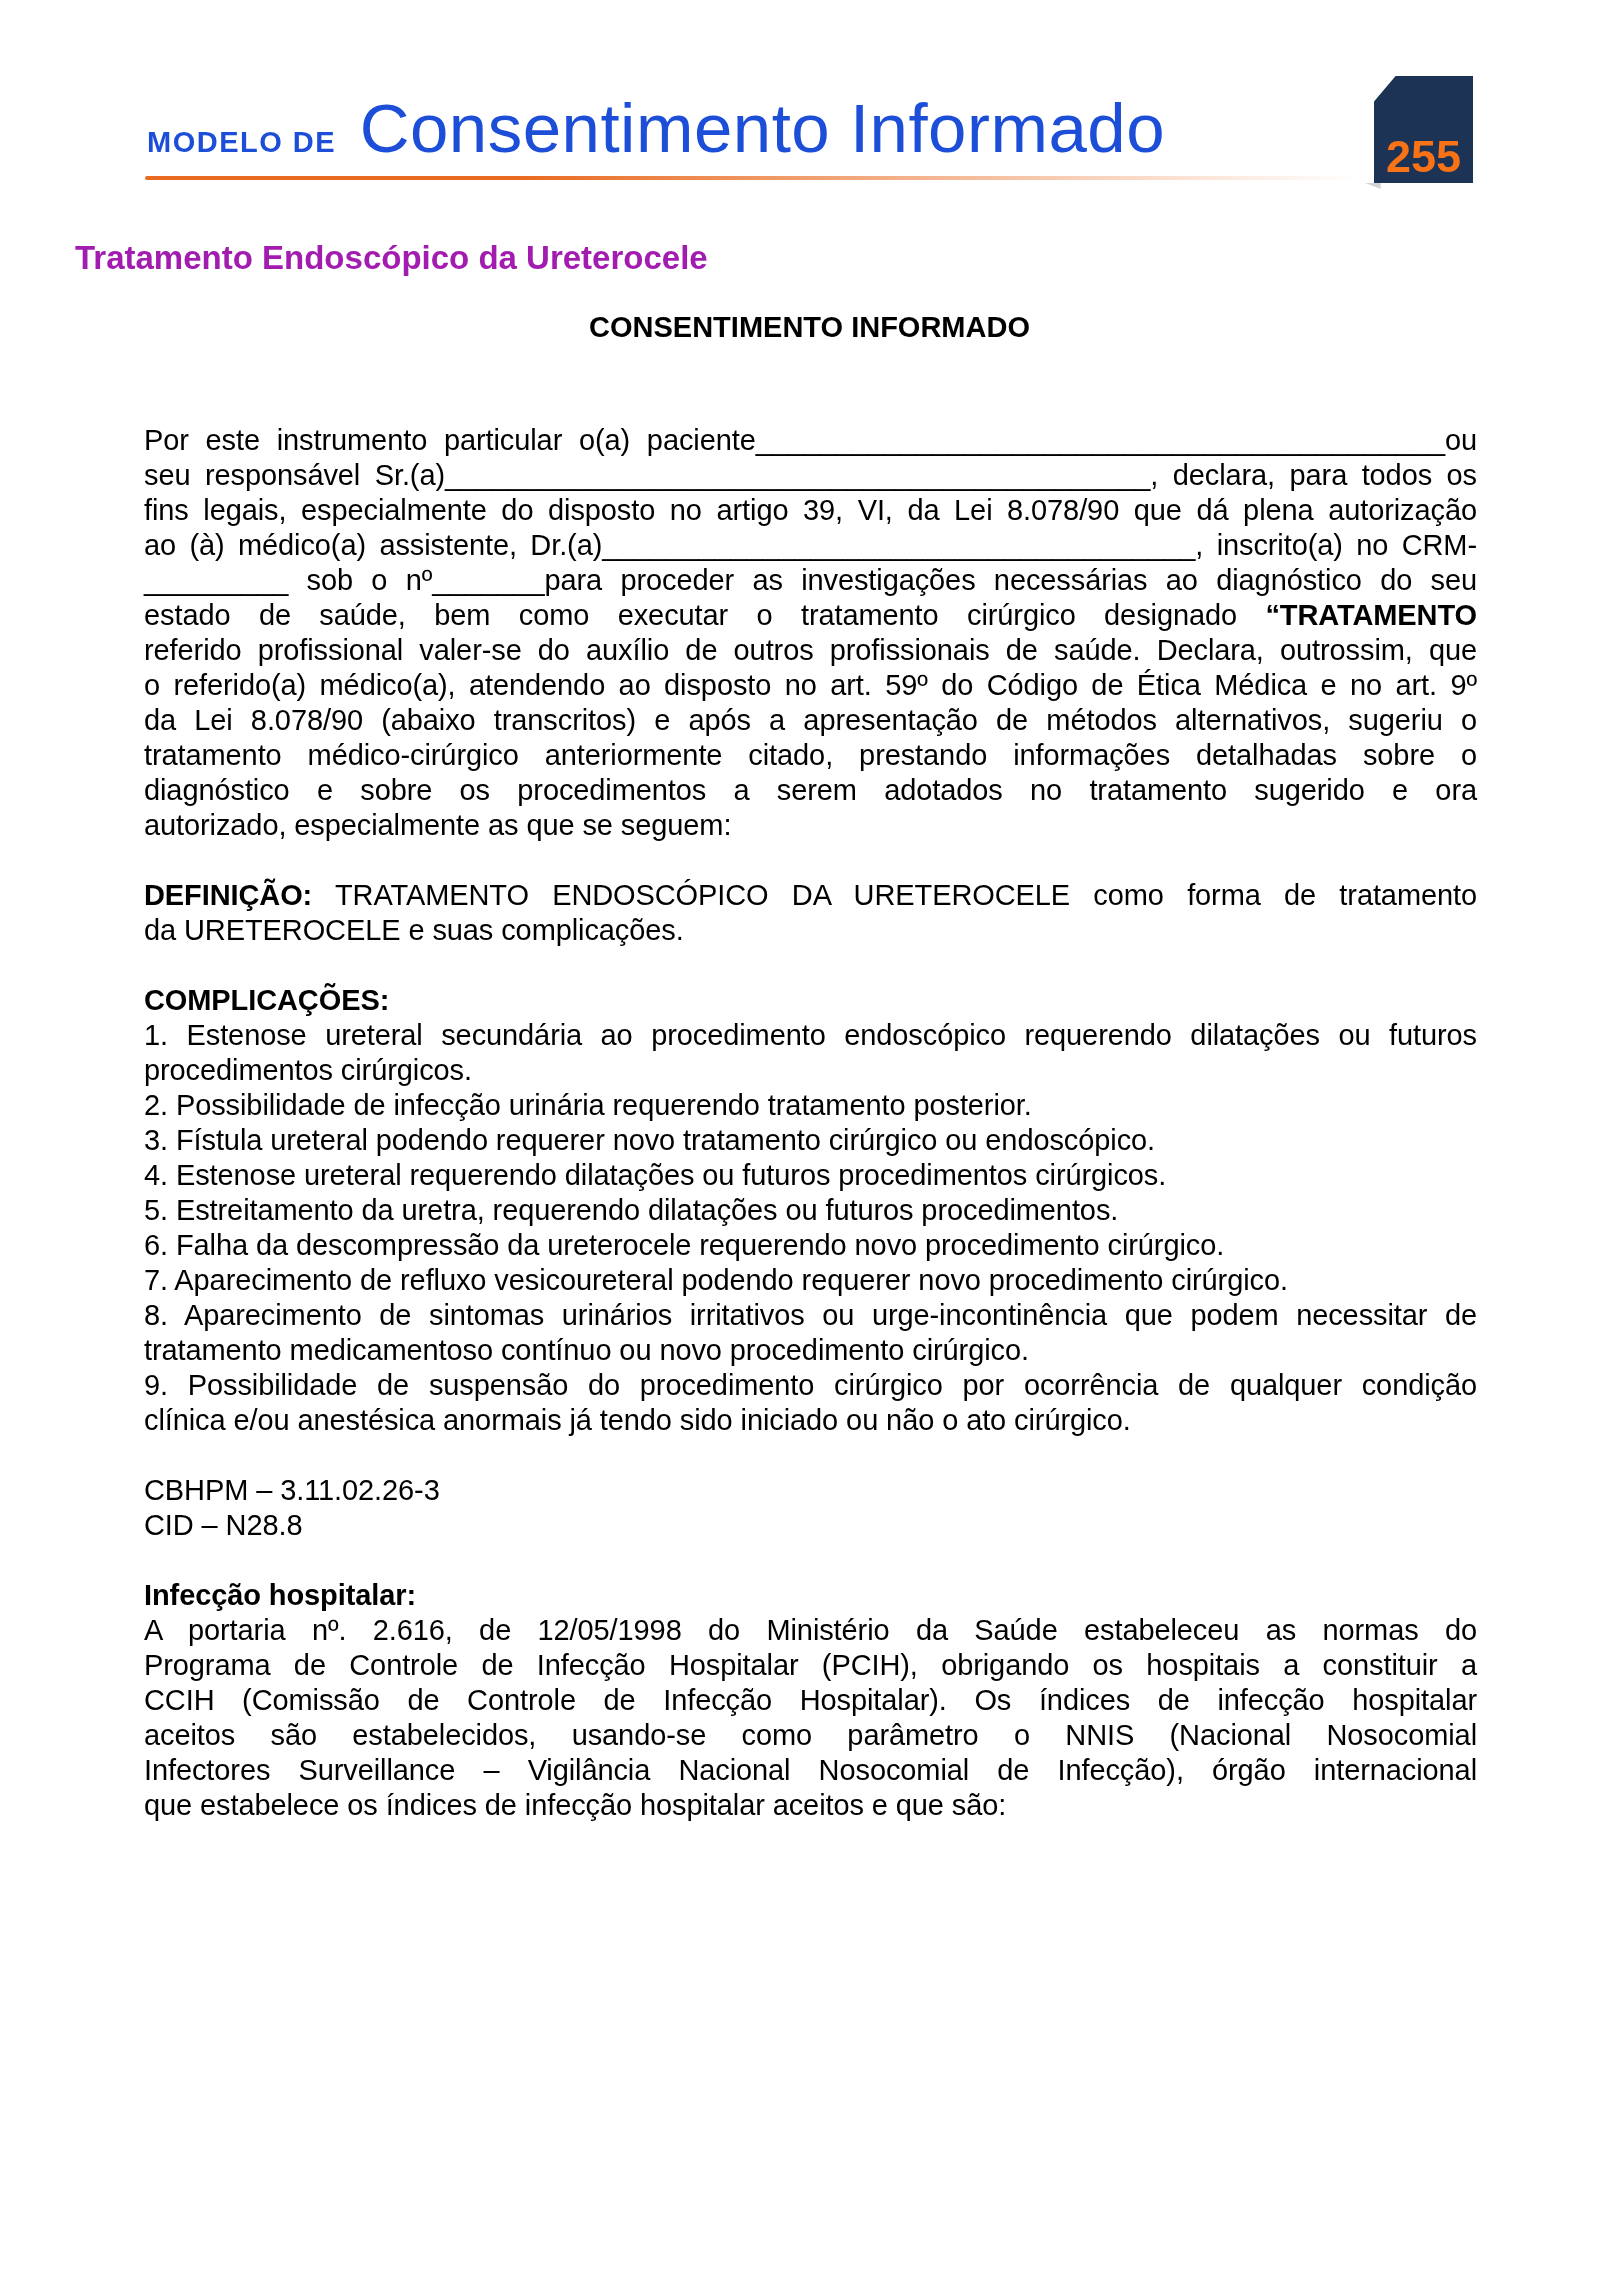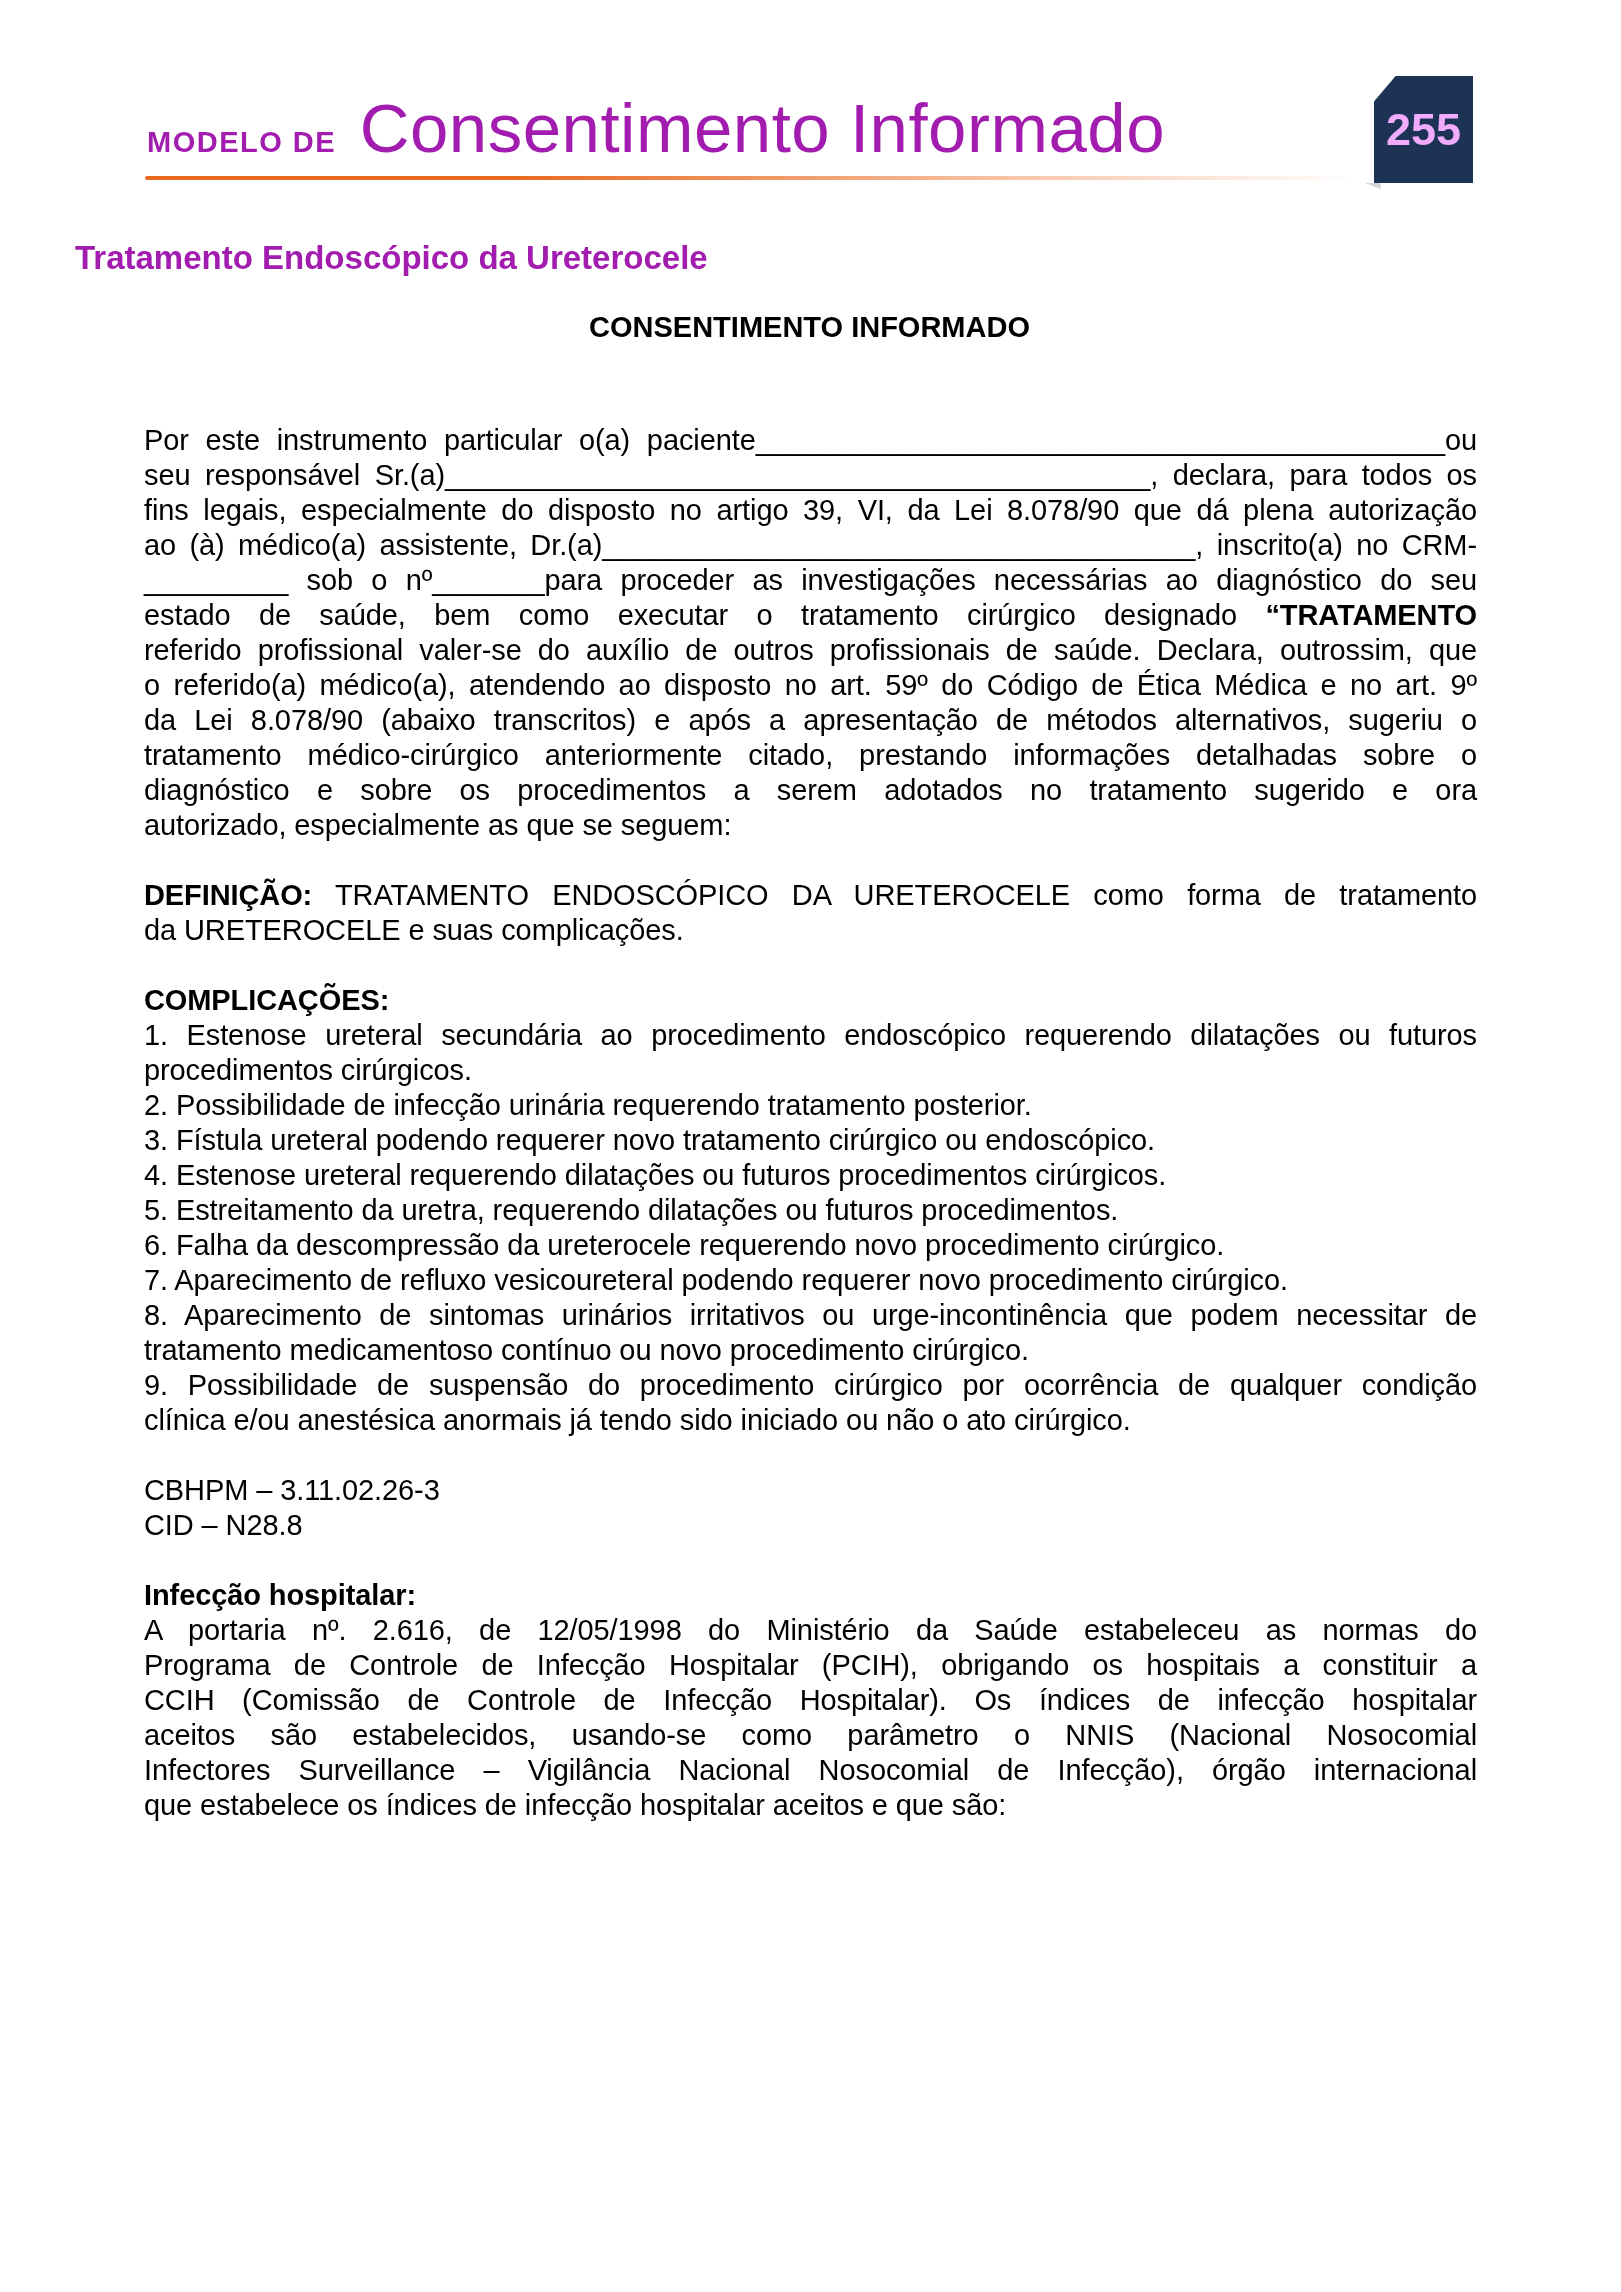--- a/index.html
+++ b/index.html
@@ -14,21 +14,21 @@
   }
   
   .header {
     position: absolute;
     left: 147px;
     top: 94px;
     display: flex;
     align-items: baseline;
     gap: 23.5px;
     line-height: 1;
-    color: #a21caf;
+    color: #1d4ed8;
     white-space: nowrap;
   }
   .kicker {
     font-weight: 700;
     font-size: 29px;
     letter-spacing: 1.5px;
   }
   .big-title {
     font-weight: 300;
     font-size: 69px;
@@ -48,23 +48,23 @@
   }
   .badge {
     position: absolute;
     left: 1374px;
     top: 76px;
     width: 99px;
     height: 107px;
     background: #1c3356;
     clip-path: polygon(21.6px 0, 100% 0, 100% 100%, 0 100%, 0 25.5px);
     display: flex;
-    align-items: center;
+    align-items: flex-end;
     justify-content: center;
-    color: #f0abfc;
+    color: #f97316;
     font-weight: 700;
     font-size: 45px;
   }
   .badge-fold {
     position: absolute;
     left: 1365px;
     top: 183px;
     width: 15.7px;
     height: 5.9px;
     background: #c4c9cf;

